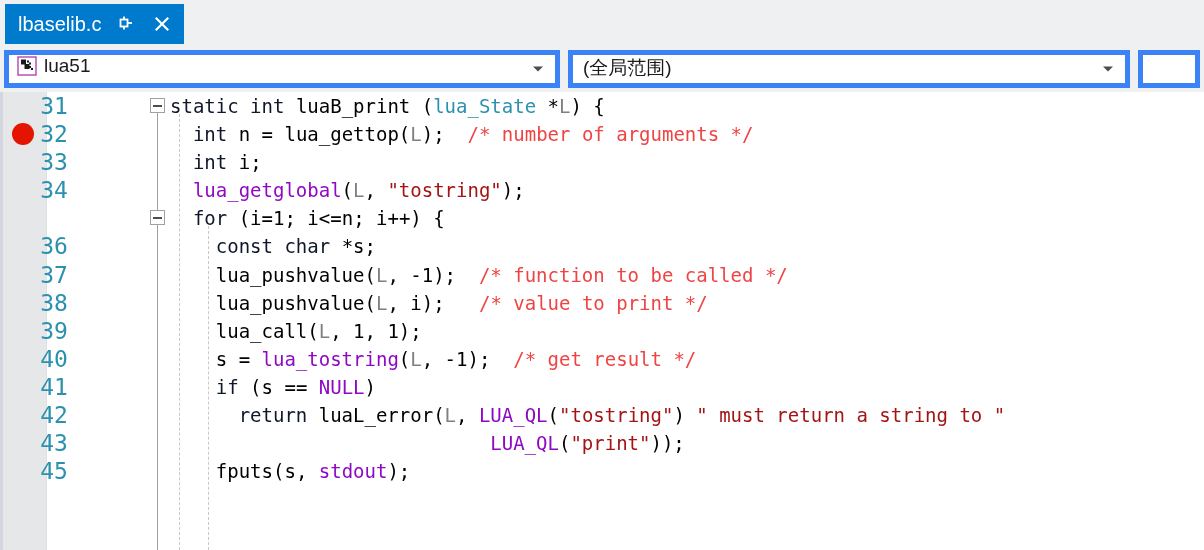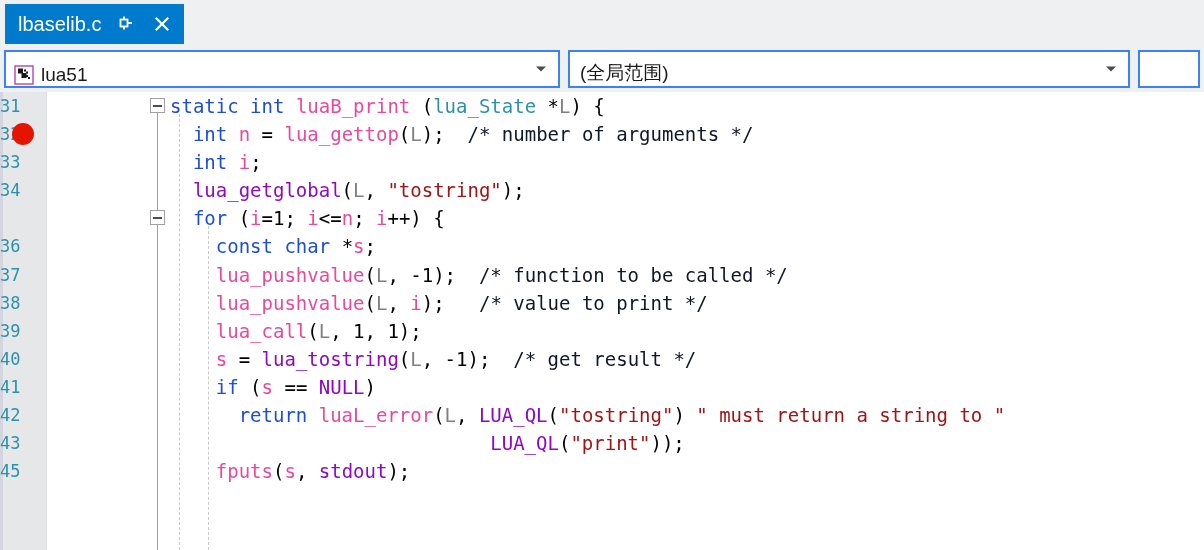--- a/index.html
+++ b/index.html
@@ -36,24 +36,24 @@
   .tab-icon svg{display:block;}
 
   
   .navbar{
     position:absolute;left:0;top:46px;width:1204px;height:46px;
     background:#eff0f1;
     display:flex;align-items:stretch;
   }
   .combo{
     background:#ffffff;
-    border:2px solid #3b82f6;
+    border:5px solid #3b82f6;
     box-sizing:border-box;
     height:38px;margin-top:4px;
-    display:flex;align-items:flex-end;
+    display:flex;align-items:flex-start;
     position:relative;
   }
   .combo.left{margin-left:4px;width:556px;}
   .combo.mid{margin-left:8px;width:562px;}
   .combo.right{margin-left:8px;width:62px;}
   .combo-icon{
     width:22px;height:22px;margin-left:7px;flex:none;
     display:flex;align-items:center;justify-content:center;
   }
   .combo-label{
@@ -89,24 +89,24 @@
     position:absolute;left:0;top:0;width:1204px;height:458px;
     font-family:"DejaVu Sans Mono", monospace;
     font-size:19px;
     line-height:28.1px;
   }
   .line{
     position:relative;height:28.1px;white-space:pre;
   }
   .ln{
     position:absolute;left:0;top:0;width:108px;
-    text-align:left;
+    text-align:center;
     color:#2b91af;
     font-family:"DejaVu Sans Mono", monospace;
-    font-size:17px;
+    font-size:23px;
   }
   .code{
     position:absolute;left:170px;top:0;
     color:#000000;
     font-family:"DejaVu Sans Mono", monospace;
     font-size:19px;
   }
   
   .bp-dot{
     position:absolute;left:12px;width:22px;height:22px;
@@ -127,27 +127,27 @@
   .fold-line{
     position:absolute;width:1px;background:#a0a0a0;
   }
   
   .indent-guide{
     position:absolute;width:0;
     border-left:1px dashed #c8c8c8;
   }
 
   
-  .kw{color:#1d4ed8;}
+  .kw{color:#0f172a;}
   .type{color:#2b91af;}
   .macro{color:#8f08c4;}
   .str{color:#a31515;}
-  .cmt{color:#0f172a;}
+  .cmt{color:#ef4444;}
   .ident{color:#808080;}
-  .pln{color:#ec4899;}
+  .pln{color:#000000;}
 </style>
 </head>
 <body>
 
 <div class="app">
 
   <div class="tabstrip">
     <div class="tab">
       <span class="tab-title">lbaselib.c</span>
       <span class="tab-icon">

